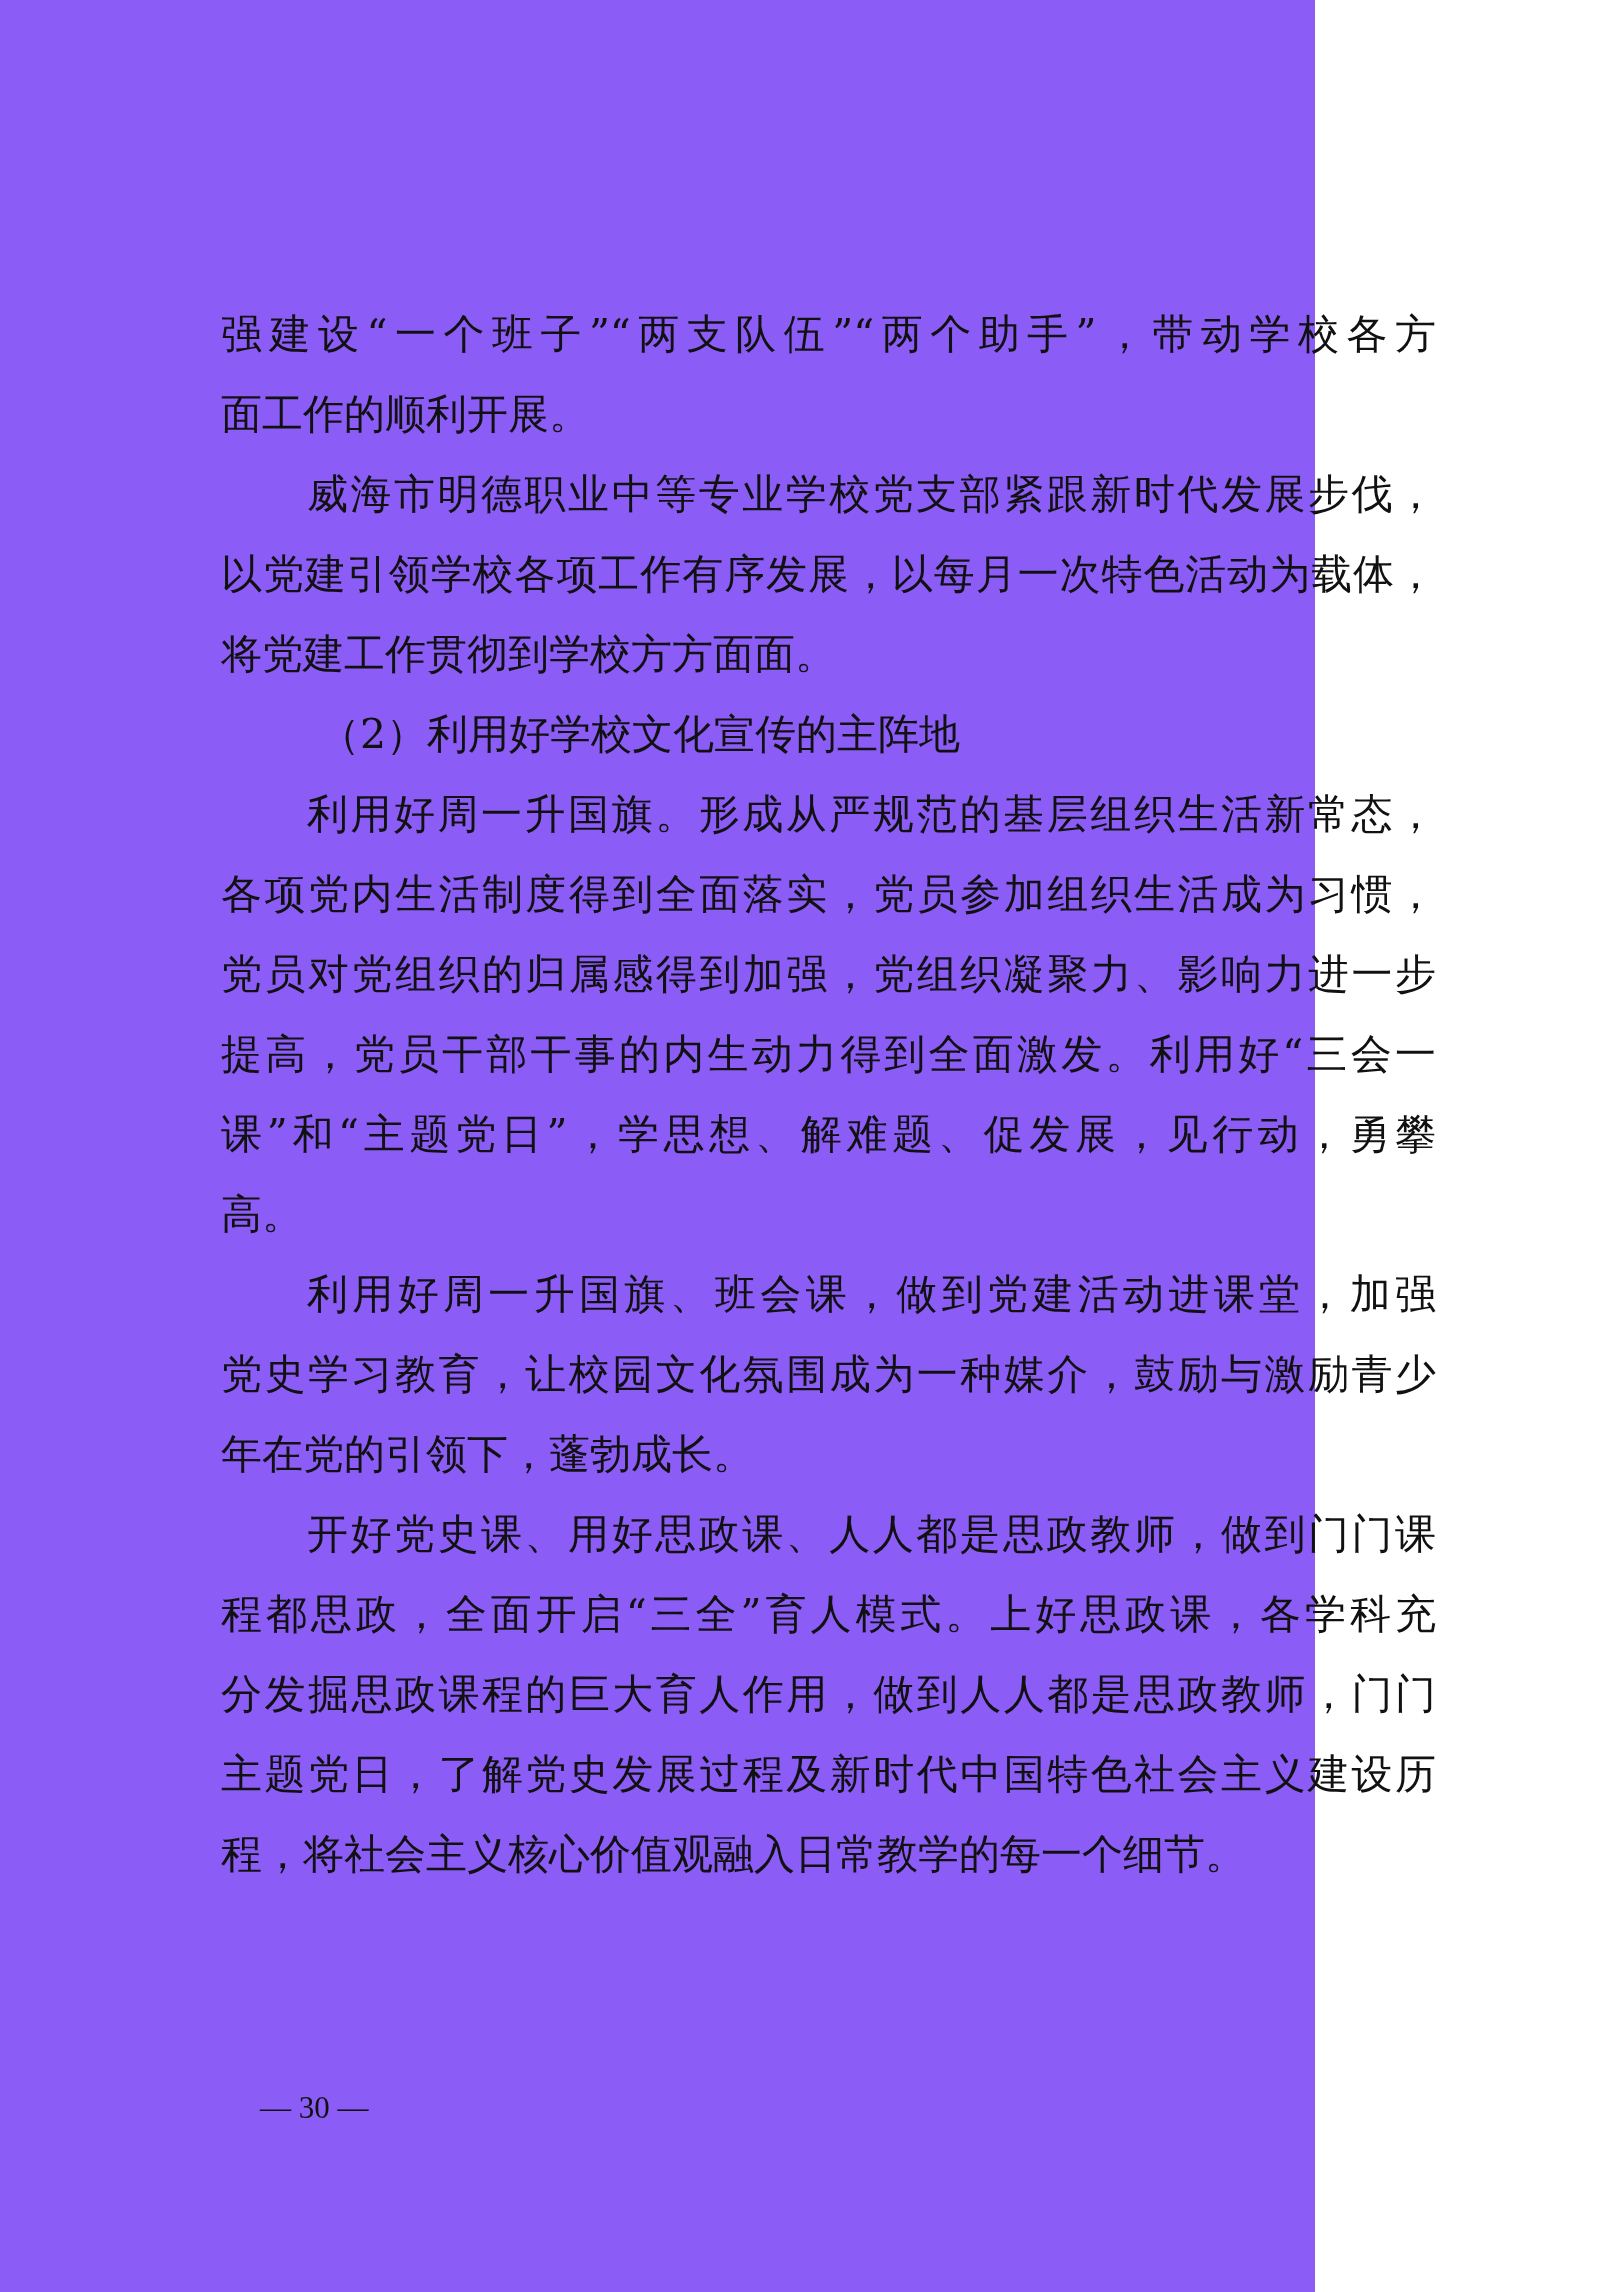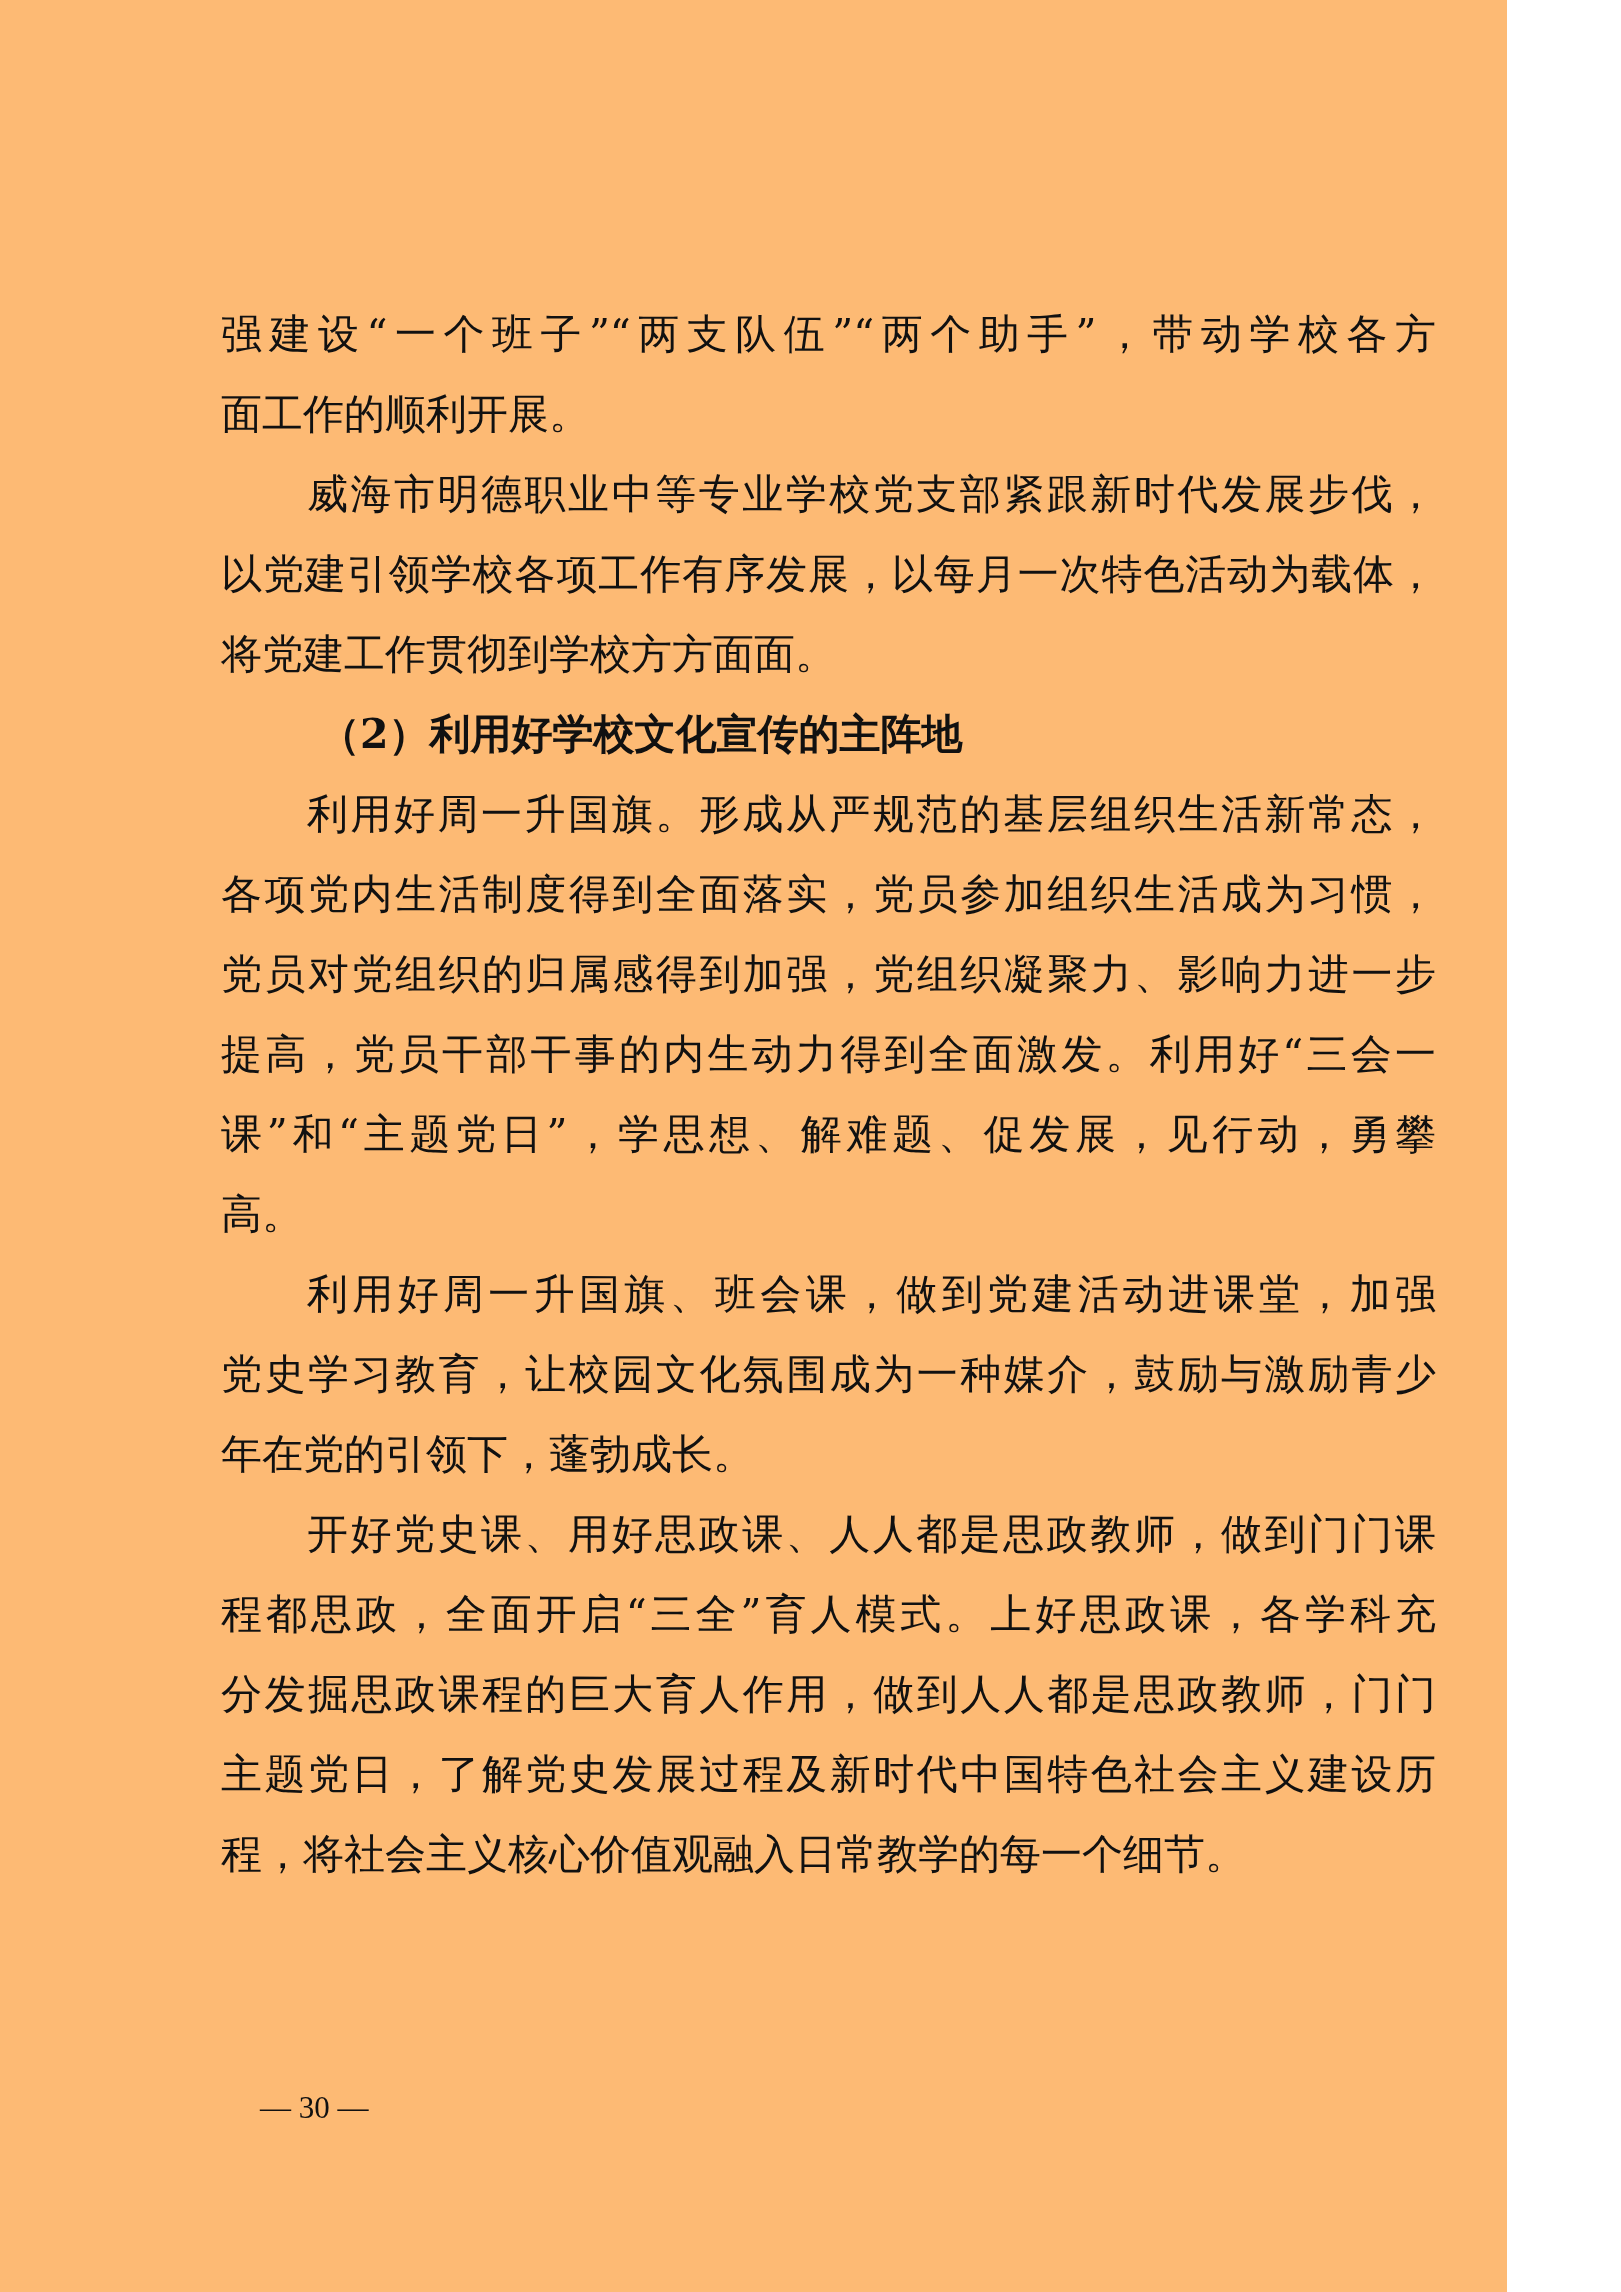--- a/index.html
+++ b/index.html
@@ -11,23 +11,23 @@
     width: 1621px;
     height: 2293px;
     position: relative;
     overflow: hidden;
     font-family: "DejaVu Serif", "Liberation Serif", serif;
     color: #111111;
   }
   .page {
     position: absolute;
     left: 0; top: 0;
-    width: 1507px;
+    width: 1315px;
     height: 2293px;
-    background: #fdba74;
+    background: #8b5cf6;
   }
   .body-text {
     position: absolute;
     left: 221px;
     top: 294px;
     width: 1215px;
   }
   .line {
     height: 80px;
     line-height: 80px;
@@ -38,21 +38,20 @@
     overflow: visible;
   }
   .line.last {
     text-align-last: left;
   }
   .line.indent {
     padding-left: 86px;
   }
   .line.heading {
     padding-left: 98px;
-    font-weight: bold;
   }
   .page-number {
     position: absolute;
     left: 260px;
     top: 2078px;
     font-family: "Liberation Serif", "DejaVu Serif", serif;
     font-size: 31px;
     line-height: 59px;
     color: #111111;
     white-space: pre;

